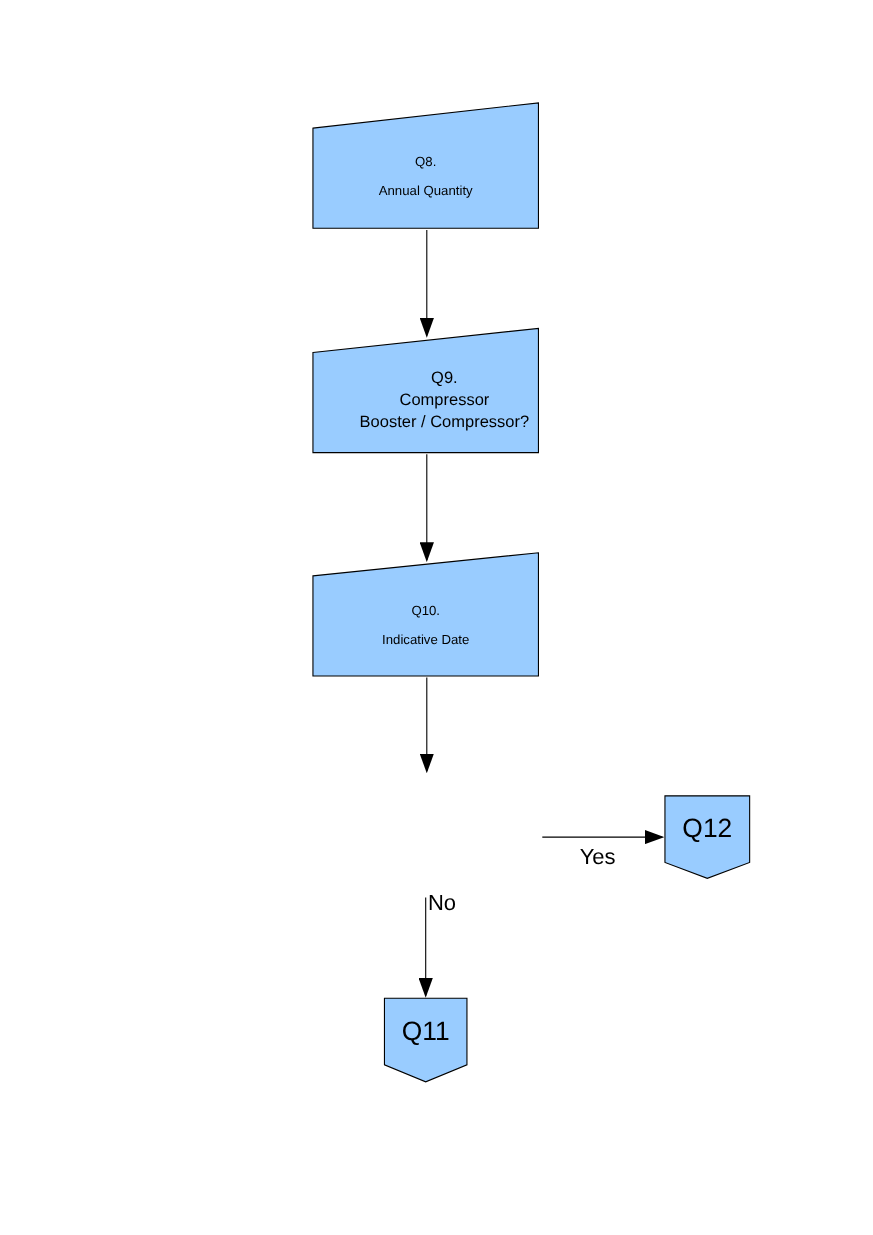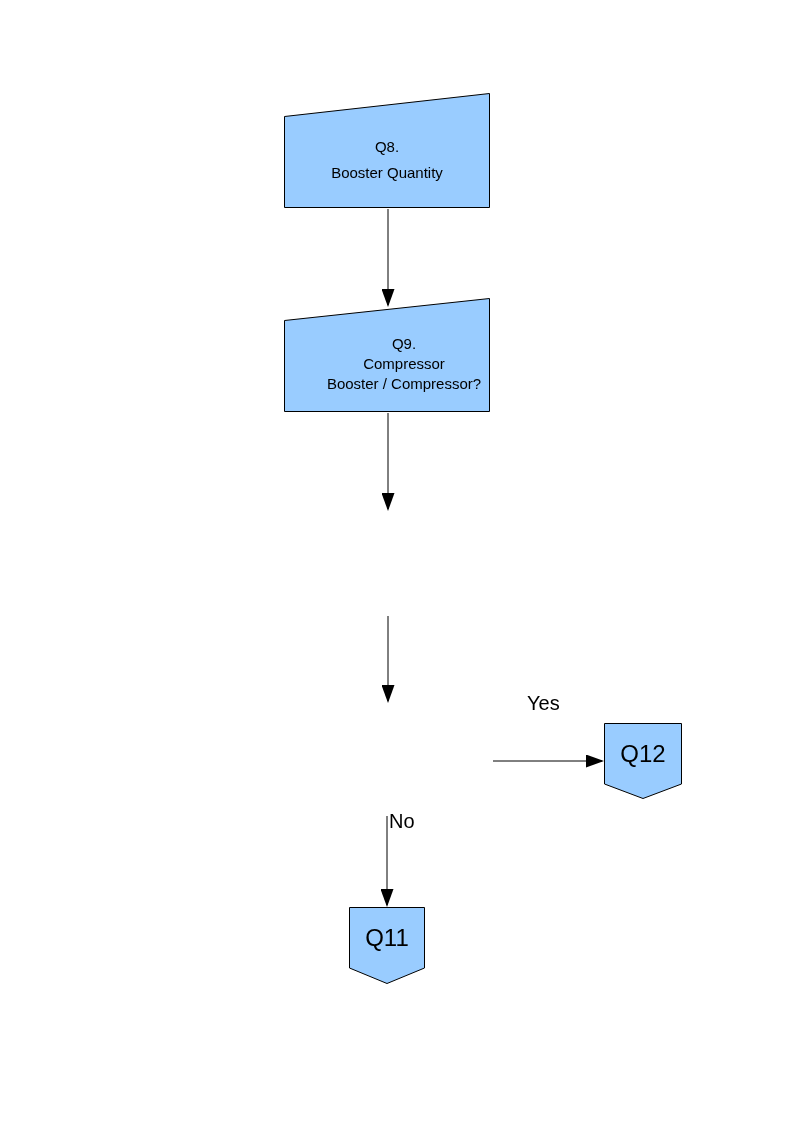--- a/index.html
+++ b/index.html
@@ -17,21 +17,21 @@
   .node > svg{position:absolute;left:0;top:0;overflow:visible;}
   .shape{fill:var(--node-fill,#99CCFF);stroke:#000000;stroke-width:1;}
   .label{
     position:absolute;left:0;top:0;right:0;bottom:0;
     display:flex;flex-direction:column;
     align-items:center;justify-content:center;
     text-align:center;white-space:nowrap;
   }
   .edge-label{position:absolute;color:#000000;font-size:20px;line-height:23px;}
   
-  .t-large{font-size:15px;line-height:26px;}
+  .t-large{font-size:12px;line-height:26px;}
   .t-small{font-size:15px;line-height:20px;}
   .t-decision{font-size:18px;line-height:24px;}
   .t-connector{font-size:24px;line-height:26px;}
 </style>
 </head>
 <body>
 
 <div class="page">
 
   <svg class="connectors" width="794" height="1123">
@@ -56,51 +56,60 @@
       <line x1="493" y1="761" x2="602" y2="761" marker-end="url(#arrow)"></line>
     </g>
   </svg>
 
   <div class="node" style="left:284px;top:93px;width:206px;height:115px">
     <svg width="206" height="115">
       <polygon class="shape" points="0.5,23.5 205.5,0.5 205.5,114.5 0.5,114.5"></polygon>
     </svg>
     <div class="label t-large" style="padding-top:18px">
       <div>Q8.</div>
-      <div>Booster Quantity</div>
+      <div>Annual Quantity</div>
     </div>
   </div>
 
   <div class="node" style="left:284px;top:298px;width:240px;height:114px">
     <svg width="206" height="114">
       <polygon class="shape" points="0.5,22.5 205.5,0.5 205.5,113.5 0.5,113.5"></polygon>
     </svg>
     <div class="label t-small" style="padding-top:17px">
       <div>Q9.</div>
       <div>Compressor</div>
       <div>Booster / Compressor?</div>
     </div>
   </div>
 
+  <div class="node" style="left:284px;top:502px;width:206px;height:113px">
+    <svg width="206" height="113">
+      <polygon class="shape" points="0.5,21.5 205.5,0.5 205.5,112.5 0.5,112.5"></polygon>
+    </svg>
+    <div class="label t-large" style="padding-top:19px">
+      <div>Q10.</div>
+      <div>Indicative Date</div>
+    </div>
+  </div>
 
 
   <div class="node" style="left:604px;top:723px;width:78px;height:76px">
     <svg width="78" height="76">
       <polygon class="shape" points="0.5,0.5 77.5,0.5 77.5,61 39,75.5 0.5,61"></polygon>
     </svg>
     <div class="label t-connector" style="height:61px;bottom:auto;padding-bottom:4px">
       <div>Q12</div>
     </div>
   </div>
 
   <div class="node" style="left:349px;top:907px;width:76px;height:77px">
     <svg width="76" height="77">
       <polygon class="shape" points="0.5,0.5 75.5,0.5 75.5,61 38,76.5 0.5,61"></polygon>
     </svg>
     <div class="label t-connector" style="height:61px;bottom:auto">
       <div>Q11</div>
     </div>
   </div>
 
-  <div class="edge-label" style="left:527px;top:692px">Yes</div>
+  <div class="edge-label" style="left:527px;top:768px">Yes</div>
   <div class="edge-label" style="left:389px;top:810px">No</div>
 
 </div>
 
 </body></html>

